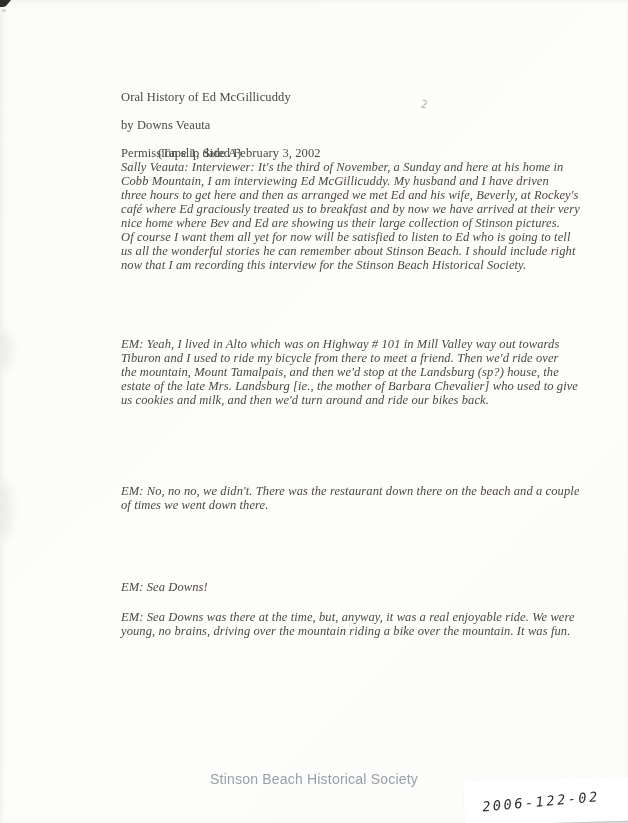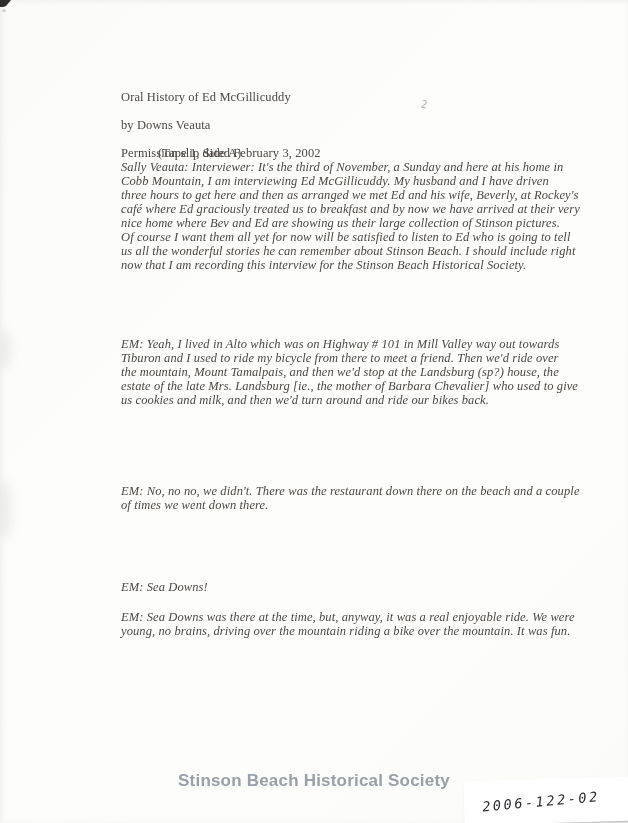--- a/index.html
+++ b/index.html
@@ -49,21 +49,21 @@
     position: absolute; top: 99px; left: 421px;
     font-size: 10px; color: #7d7d7d;
     opacity: .65; transform: rotate(12deg);
     filter: blur(0.4px);
     font-family: "DejaVu Sans", sans-serif;
   }
   .footer-caption {
     position: absolute; top: 771px; left: 0; width: 628px;
     text-align: center;
     font-family: "Liberation Sans", sans-serif;
-    font-size: 17px; color: #99a0a7; letter-spacing: 0.2px; font-weight: bold;
+    font-size: 14px; color: #99a0a7; letter-spacing: 0.2px;
   }
   .accession-slip {
     position: absolute; right: -8px; bottom: 0px;
     width: 172px; height: 44px;
     background: #ffffff;
     transform: rotate(-1.6deg);
     box-shadow: 0 3px 3px -2px rgba(110,110,110,0.55);
     display: flex; align-items: center; justify-content: flex-start;
     padding-left: 18px; box-sizing: border-box;
   }

